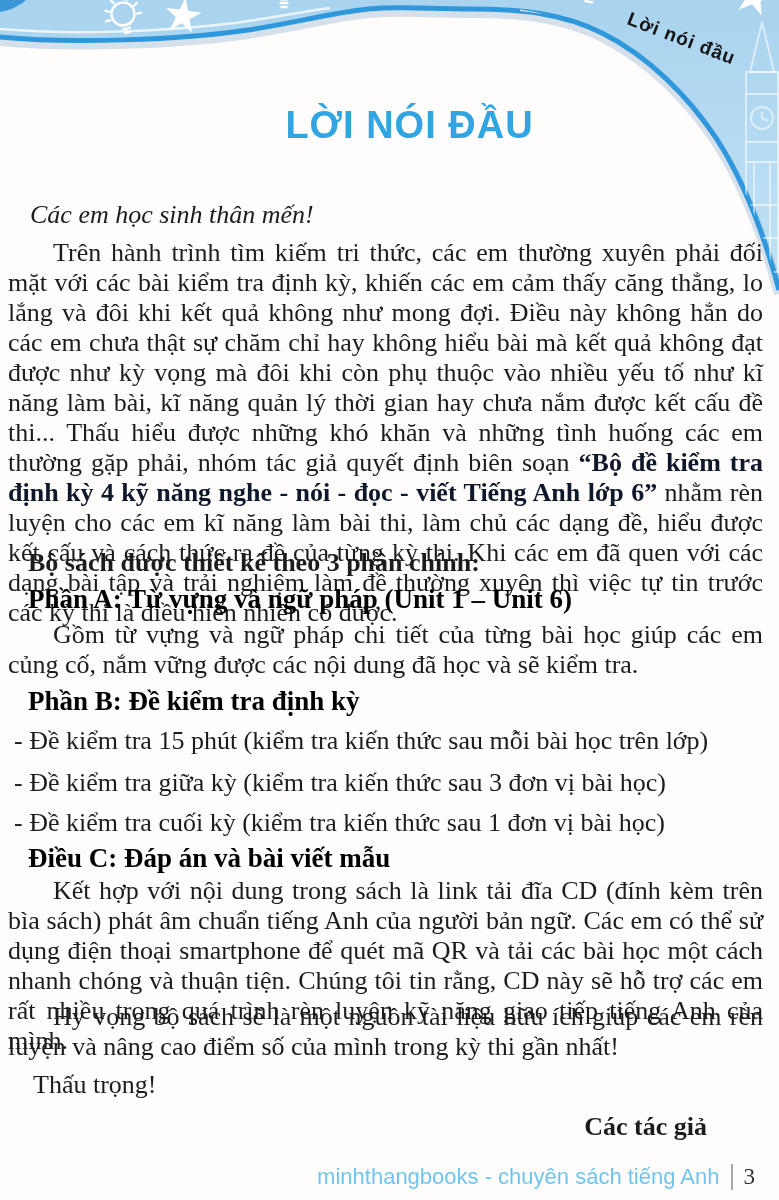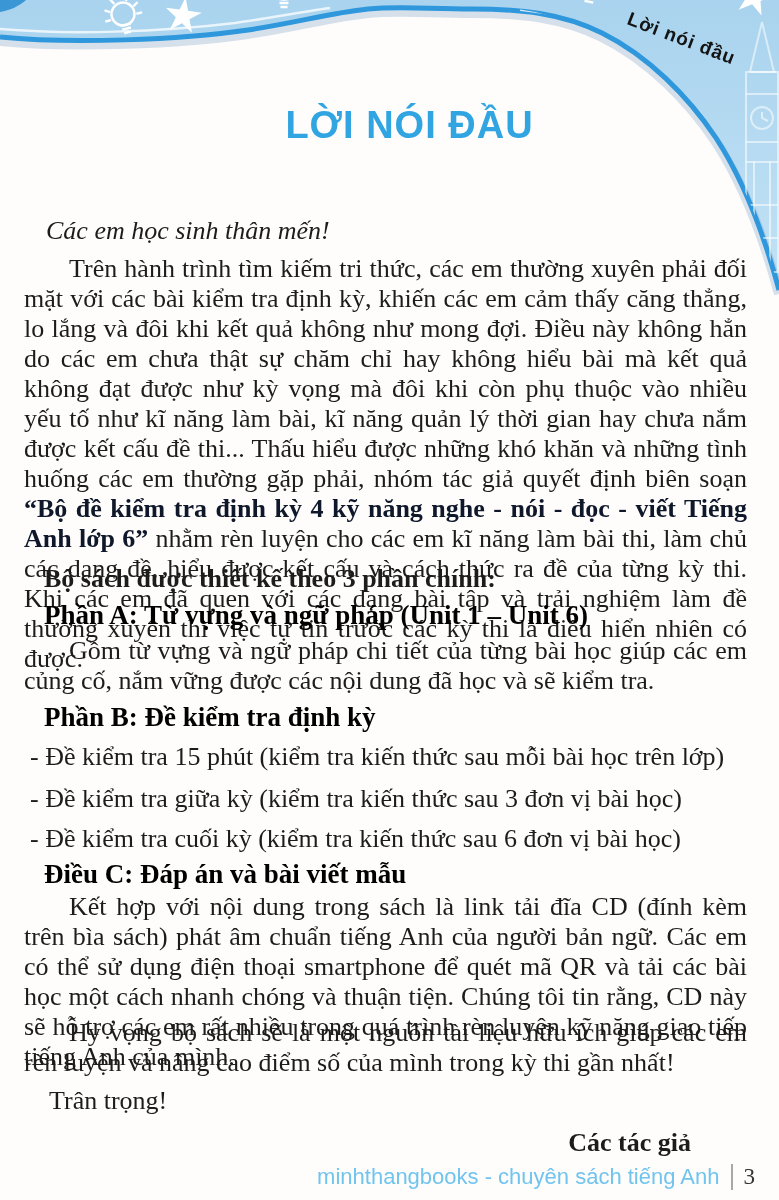--- a/index.html
+++ b/index.html
@@ -19,21 +19,21 @@
     transform:rotate(21deg);transform-origin:left top;
     white-space:nowrap;
   }
   .title{
     position:absolute;top:104px;left:20px;width:100%;margin:0;z-index:1;
     text-align:center;
     font-family:"Liberation Sans", sans-serif;
     font-weight:900;font-size:38px;letter-spacing:1px;
     color:#31a5e2;
   }
-  .blk{position:absolute;left:8px;right:16px;margin:16px;z-index:1;
+  .blk{position:absolute;left:8px;right:16px;margin:0;z-index:1;
        font-size:26px;line-height:30px;}
   .greeting{top:200px;left:30px;font-style:italic;}
   .para{text-align:justify;text-indent:45px;}
   .p-intro{top:238px;}
   .hl{color:#0f172a;font-weight:700;}
   .bold-head{top:548px;left:28px;font-weight:700;}
   .sec-head{font-weight:700;color:#000000;left:28px;font-size:27px;}
   .sec-a-head{top:584px;}
   .sec-a-body{top:620px;}
   .sec-b-head{top:686px;}
@@ -127,27 +127,27 @@
   <p class="blk para p-intro"><span>Trên hành trình tìm kiếm tri thức, các em thường xuyên phải đối mặt với các bài kiểm tra định kỳ, khiến các em cảm thấy căng thẳng, lo lắng và đôi khi kết quả không như mong đợi. Điều này không hẳn do các em chưa thật sự chăm chỉ hay không hiểu bài mà kết quả không đạt được như kỳ vọng mà đôi khi còn phụ thuộc vào nhiều yếu tố như kĩ năng làm bài, kĩ năng quản lý thời gian hay chưa nắm được kết cấu đề thi... Thấu hiểu được những khó khăn và những tình huống các em thường gặp phải, nhóm tác giả quyết định biên soạn </span><span class="hl">“Bộ đề kiểm tra định kỳ 4 kỹ năng nghe - nói - đọc - viết Tiếng Anh lớp 6”</span><span> nhằm rèn luyện cho các em kĩ năng làm bài thi, làm chủ các dạng đề, hiểu được kết cấu và cách thức ra đề của từng kỳ thi. Khi các em đã quen với các dạng bài tập và trải nghiệm làm đề thường xuyên thì việc tự tin trước các kỳ thi là điều hiển nhiên có được.</span></p>
 
   <p class="blk bold-head">Bộ sách được thiết kế theo 3 phần chính:</p>
 
   <p class="blk sec-head sec-a-head">Phần A: Từ vựng và ngữ pháp (Unit 1 – Unit 6)</p>
   <p class="blk para sec-a-body">Gồm từ vựng và ngữ pháp chi tiết của từng bài học giúp các em củng cố, nắm vững được các nội dung đã học và sẽ kiểm tra.</p>
 
   <p class="blk sec-head sec-b-head">Phần B: Đề kiểm tra định kỳ</p>
   <p class="blk li li-1">- Đề kiểm tra 15 phút (kiểm tra kiến thức sau mỗi bài học trên lớp)</p>
   <p class="blk li li-2">- Đề kiểm tra giữa kỳ (kiểm tra kiến thức sau 3 đơn vị bài học)</p>
-  <p class="blk li li-3">- Đề kiểm tra cuối kỳ (kiểm tra kiến thức sau 6 đơn vị bài học)</p>
+  <p class="blk li li-3">- Đề kiểm tra cuối kỳ (kiểm tra kiến thức sau 1 đơn vị bài học)</p>
 
   <p class="blk sec-head sec-c-head">Điều C: Đáp án và bài viết mẫu</p>
   <p class="blk para sec-c-body">Kết hợp với nội dung trong sách là link tải đĩa CD (đính kèm trên bìa sách) phát âm chuẩn tiếng Anh của người bản ngữ. Các em có thể sử dụng điện thoại smartphone để quét mã QR và tải các bài học một cách nhanh chóng và thuận tiện. Chúng tôi tin rằng, CD này sẽ hỗ trợ các em rất nhiều trong quá trình rèn luyện kỹ năng giao tiếp tiếng Anh của mình.</p>
 
   <p class="blk para closing">Hy vọng bộ sách sẽ là một nguồn tài liệu hữu ích giúp các em rèn luyện và nâng cao điểm số của mình trong kỳ thi gần nhất!</p>
-  <p class="blk regards">Trân trọng!</p>
+  <p class="blk regards">Thấu trọng!</p>
   <p class="blk signature">Các tác giả</p>
 
   <div class="footer">
     <span class="brand">minhthangbooks - chuyên sách tiếng Anh</span>
     <span class="sep"></span>
     <span class="pagenum">3</span>
   </div>
 
 </div>
 

